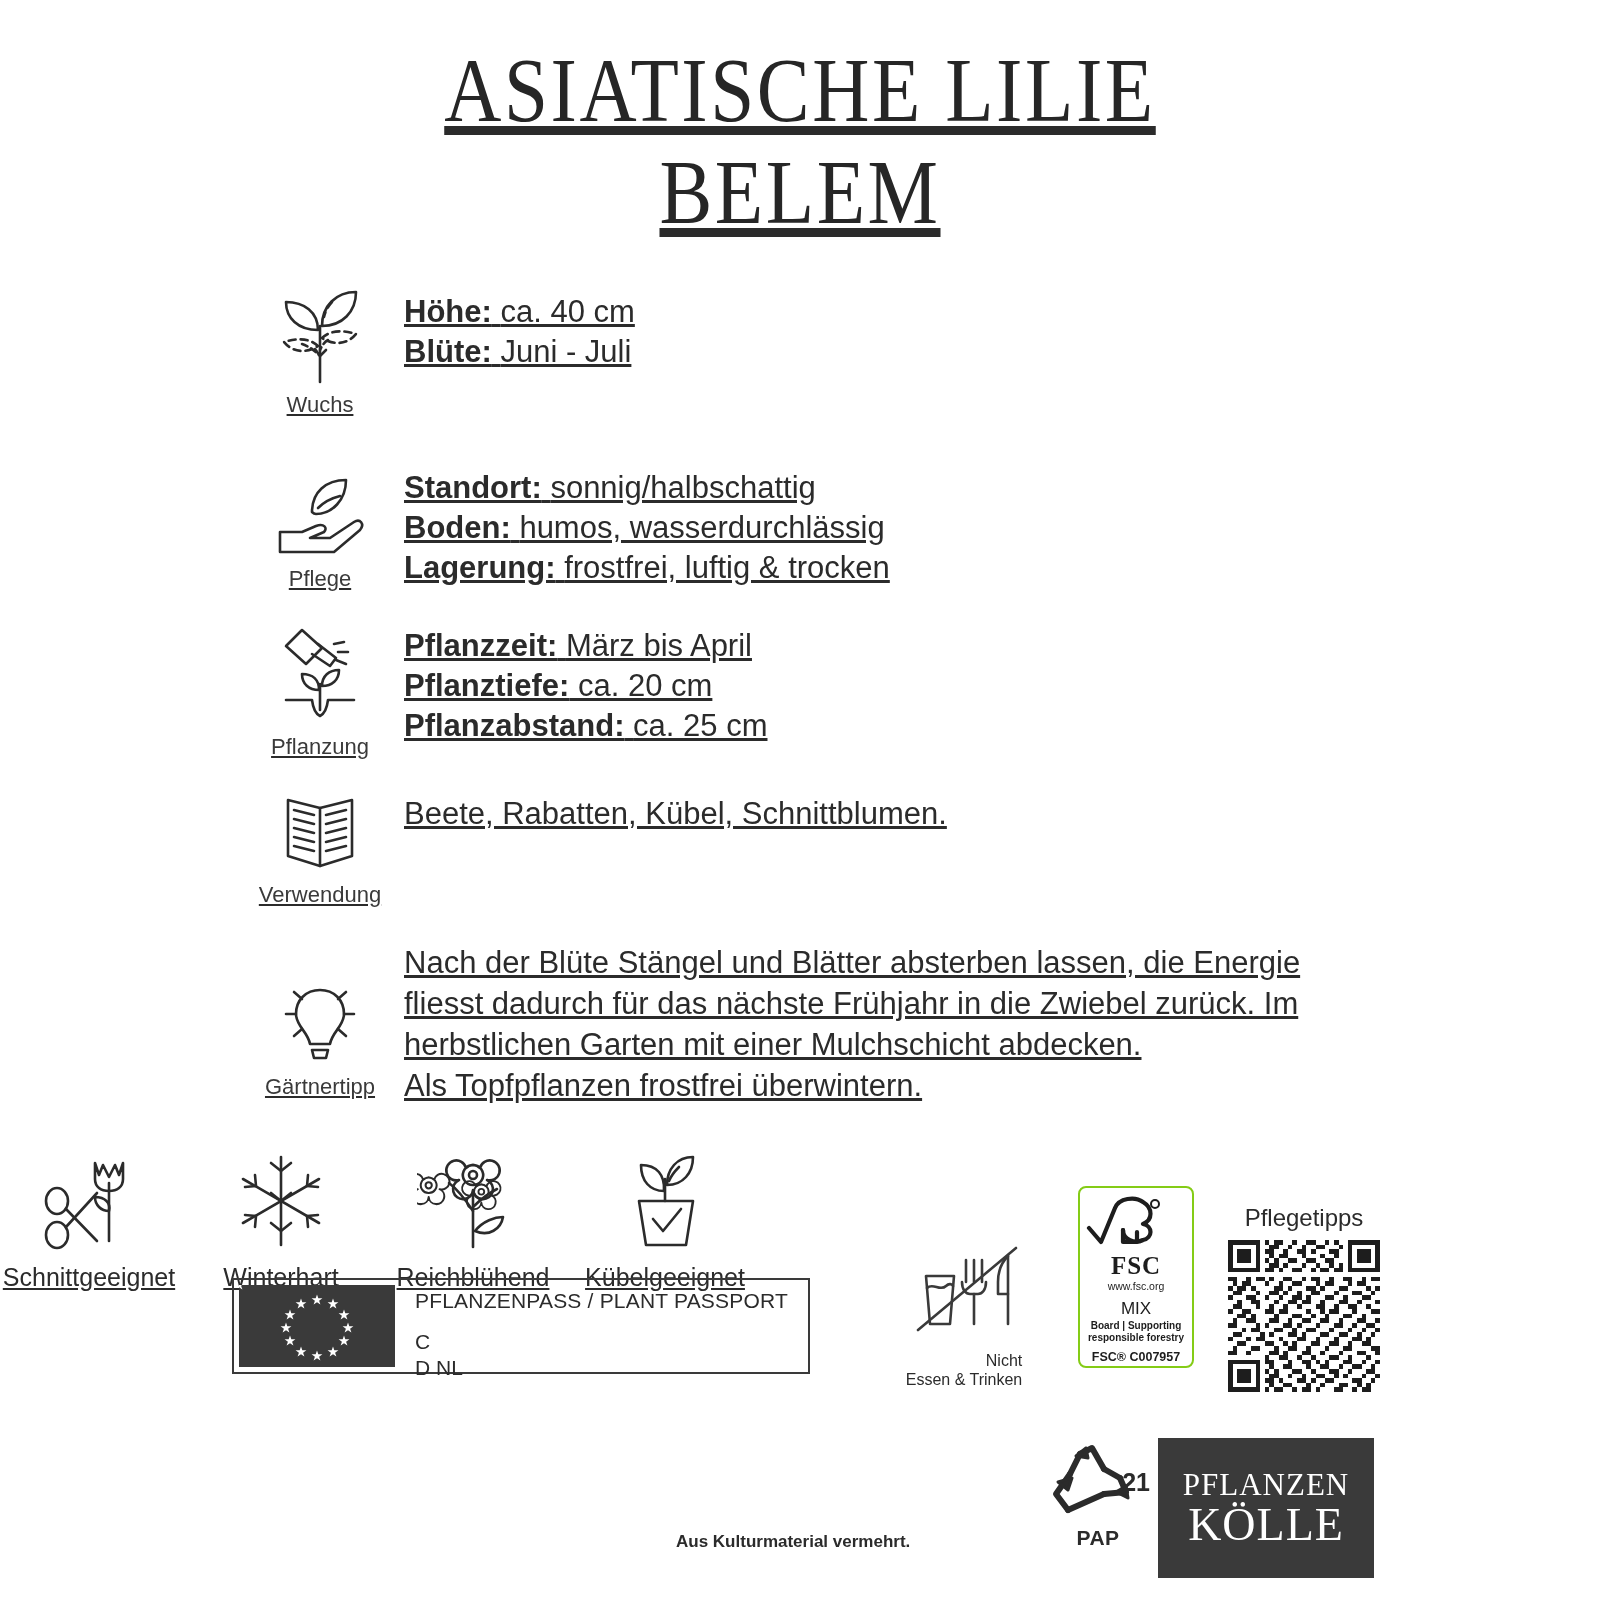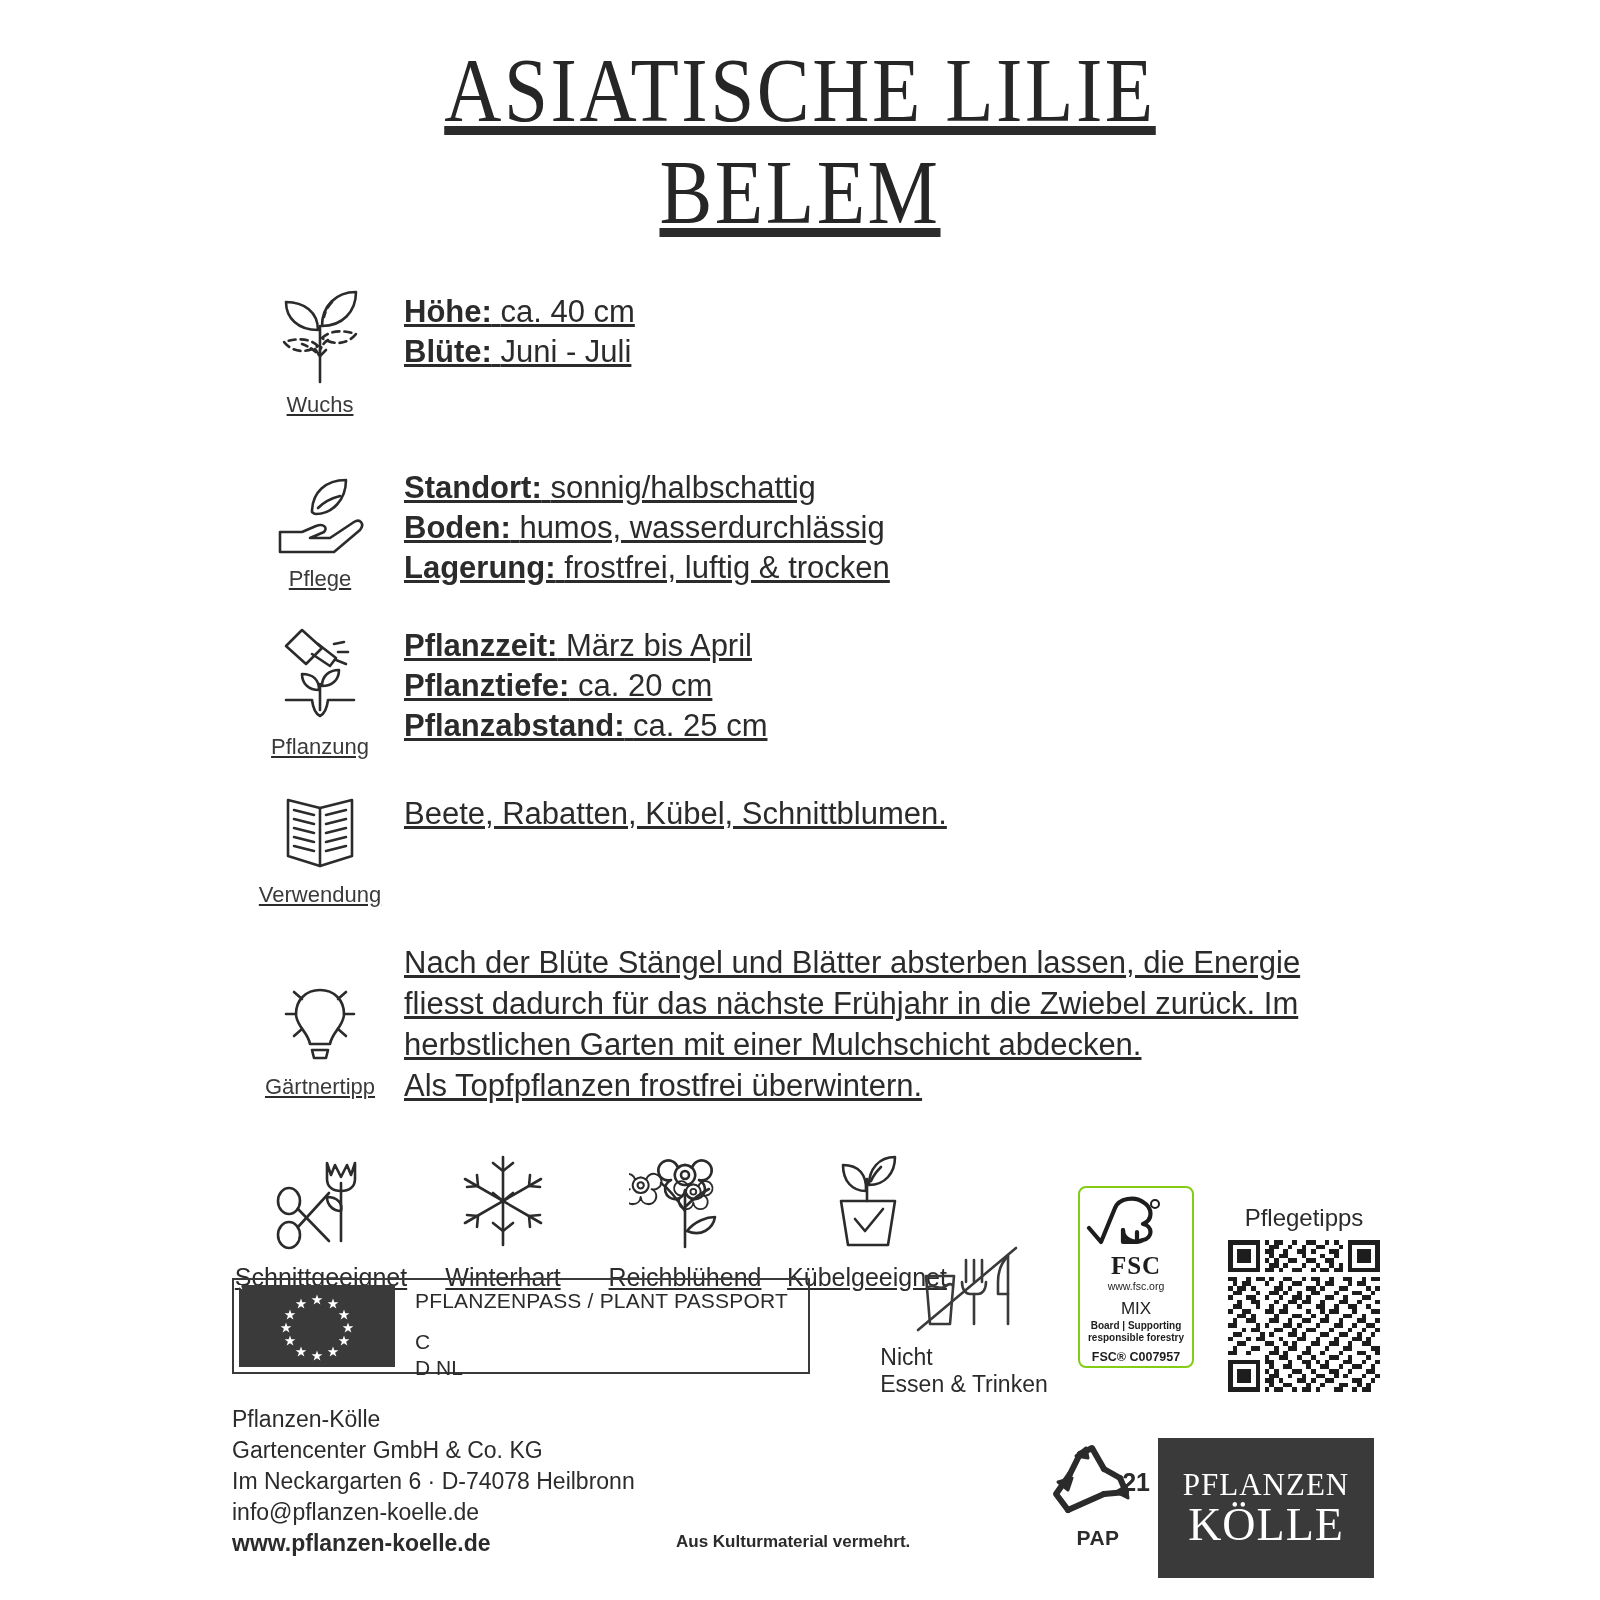--- a/index.html
+++ b/index.html
@@ -64,24 +64,23 @@
   .row-pflanzung .info-icon-col { padding-top: 6px; }
   .row-verwendung { margin-top: 26px; }
   .row-verwendung .info-icon-col { padding-top: 4px; }
   .row-tipp { margin-top: 34px; }
   .row-tipp .info-icon-col { padding-top: 34px; }
   .row-tipp .info-text { width: 960px; padding-top: 0; }
 
   
   .features {
     margin-top: 42px;
-    padding-left: 232px;
     display: flex;
     align-items: flex-end;
-    gap: 4px;
+    gap: 14px;
   }
   .feature {
     width: 178px;
     display: flex;
     flex-direction: column;
     align-items: center;
   }
   .feature-label {
     font-size: 25px;
     color: #2b2b2b;
@@ -116,22 +115,22 @@
   .passport-grid div p { font-size: 21px; line-height: 1.25; color: #2b2b2b; }
 
   
   .noteat {
     position: absolute;
     left: 872px; top: 1232px;
     width: 184px;
     display: flex; flex-direction: column; align-items: center;
   }
   .noteat-label {
-    font-size: 23px; line-height: 1.18; text-align: left;
-    color: #2b2b2b; margin-top: 8px;
+    font-size: 16px; line-height: 1.18; text-align: right;
+    color: #2b2b2b; margin-top: 16px;
   }
 
   .fsc {
     position: absolute;
     left: 1078px; top: 1186px;
     width: 116px; height: 182px;
     border: 2px solid #84cc16;
     border-radius: 8px;
     padding: 8px 5px 4px;
     text-align: center;
@@ -699,27 +698,20 @@
           <rect x="14" y="32" width="1" height="1"></rect>
         <rect x="16" y="32" width="2" height="1"></rect>
           <rect x="19" y="32" width="1" height="1"></rect>
           <rect x="23" y="32" width="2" height="1"></rect>
         <rect x="27" y="32" width="1" height="1"></rect>
           <rect x="29" y="32" width="2" height="1"></rect>
       </g>
     </svg>
   </div>
 
-  <div class="footer-address">
-    <p>Pflanzen-Kölle</p>
-    <p>Gartencenter GmbH &amp; Co. KG</p>
-    <p>Im Neckargarten 6 · D-74078 Heilbronn</p>
-    <p>info@pflanzen-koelle.de</p>
-    <p class="bold">www.pflanzen-koelle.de</p>
-  </div>
 
   <div class="footer-center">Aus Kulturmaterial vermehrt.</div>
 
   <div class="pap">
     <span>
       <svg width="92" height="82" viewBox="0 0 92 82" fill="none" stroke="#2b2b2b" stroke-width="6" stroke-linecap="round" stroke-linejoin="round">
         <path d="M34 12 L46 6 L58 27"></path>
         <path d="M40 6 L30 14 L42 16 Z" fill="#2b2b2b" stroke-width="3"></path>
         <path d="M74 36 L80 50 L58 52"></path>
         <path d="M80 44 L82 56 L70 50 Z" fill="#2b2b2b" stroke-width="3"></path>

